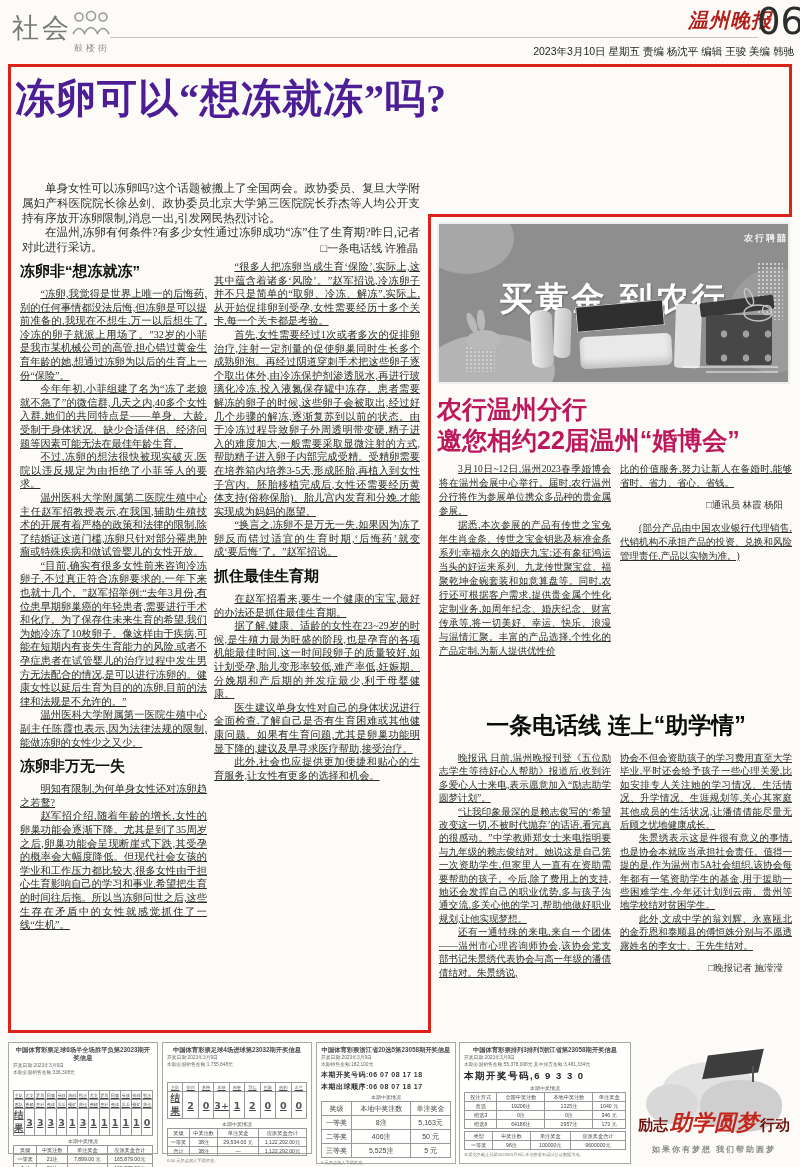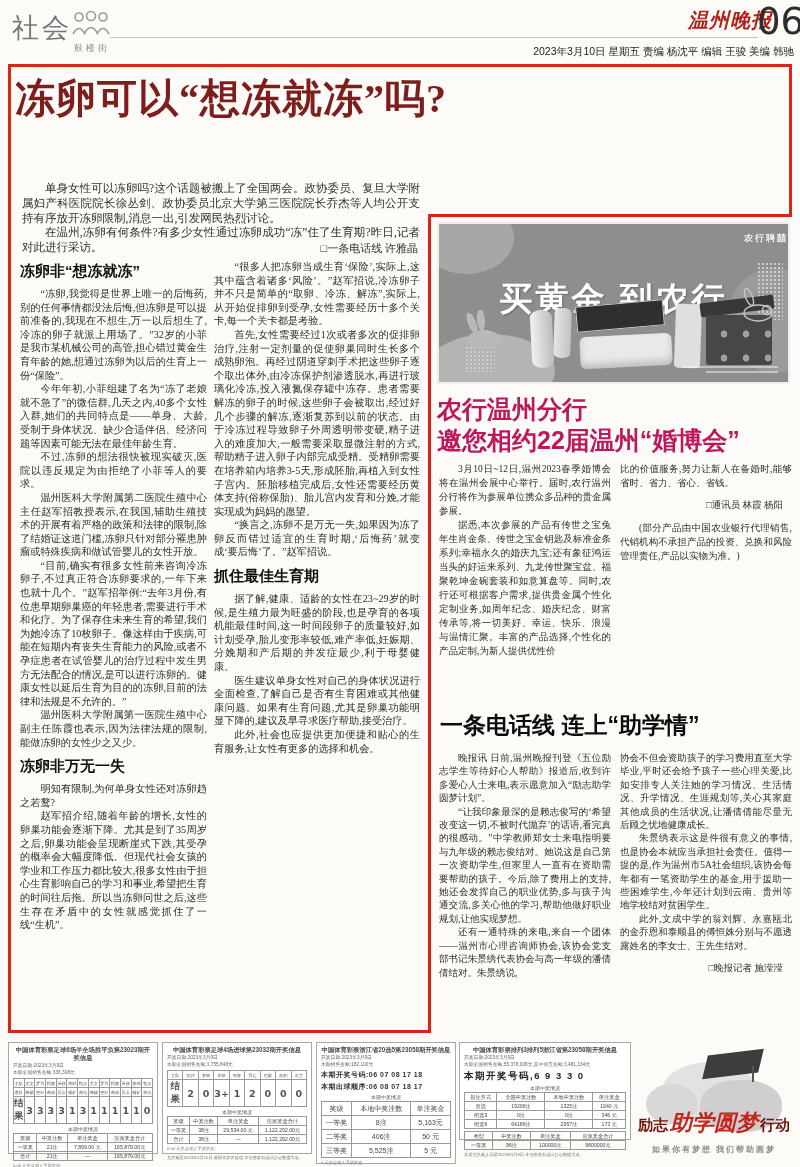--- a/index.html
+++ b/index.html
@@ -14,29 +14,29 @@
   .header-rule{left:110px;top:37px;width:648px;height:1px;background:#c4c4c4;}
   .masthead{left:688px;top:7px;font-family:"DejaVu Serif",serif;font-style:italic;font-weight:bold;
             font-size:20px;color:#b2211b;letter-spacing:1px;}
   .page-num{left:757px;top:0;font-family:"DejaVu Sans",sans-serif;font-size:37px;color:#2d2d2d;}
   .dateline{right:6px;top:45px;font-family:"Liberation Sans",sans-serif;font-size:10.5px;color:#1e1e1e;}
 
   
   .rb{background:#dc2318;}
 
   
-  .headline{left:15px;top:71px;width:770px;font-size:40px;font-weight:bold;color:#7f1d1d;letter-spacing:1px;}
+  .headline{left:15px;top:71px;width:770px;font-size:40px;font-weight:bold;color:#4c1d95;letter-spacing:1px;}
   .subtitle{left:15px;top:127px;width:770px;font-size:20.5px;font-weight:600;color:#1a1a1a;}
   .lead{left:22px;top:181px;width:398px;height:76px;font-size:11.5px;line-height:14.8px;}
   .lead p{margin:0;text-indent:2em;text-align:justify;}
   .lead-byline{position:absolute;right:2px;bottom:1px;font-size:11px;}
   .newscol{overflow:hidden;}
   .col1{left:20px;top:260px;width:187px;height:766px;}
   .col2{left:214px;top:260px;width:206px;height:766px;}
-  .para{margin:0;font-size:10.2px;line-height:13.6px;text-align:justify;text-indent:2em;color:#2c2c2c;}
+  .para{margin:0;font-size:10.2px;line-height:13.6px;text-align:justify;text-indent:2em;color:#2c2c2c;text-decoration:underline;}
   .cont{text-indent:0;}
   .col-heading{font-family:"Liberation Sans",sans-serif;font-weight:bold;font-size:15px;color:#0f0f0f;margin:8px 0 6px;}
   .newscol .col-heading:first-child{margin-top:2px;}
   .byline{margin:9px;text-align:right;}
 
   
   .ad{left:437px;top:222px;width:353px;height:162px;background:#8e8e8e;overflow:hidden;border:2px solid #efefef;box-sizing:border-box;}
   .ad .blob{position:absolute;border-radius:50%;}
   .ad-tag{position:absolute;top:8px;width:100%;text-align:right;font-family:"Liberation Sans",sans-serif;
           font-size:9px;font-weight:bold;color:#f2f2f2;letter-spacing:2px;}
@@ -48,32 +48,32 @@
 
   
   .bank-title{left:437px;top:394px;width:356px;font-family:"Liberation Sans",sans-serif;font-weight:bold;
               font-size:25px;line-height:31px;color:#be185d;}
   .smallcol{overflow:hidden;}
   .smallcol p{font-size:9.5px;}
   .bank-col1{left:439px;top:462px;width:172px;height:246px;}
   .bank-col2{left:620px;top:462px;width:172px;height:246px;}
   .bank-col1 .para,.bank-col2 .para{font-size:9.5px;line-height:14px;}
   .aid-title{left:440px;top:710px;width:352px;font-family:"Liberation Sans",sans-serif;font-weight:bold;
-             font-size:23px;color:#0b0b0b;}
+             font-size:23px;color:#0b0b0b;text-align:center;}
   .aid-col1{left:439px;top:752px;width:172px;height:264px;}
   .aid-col2{left:620px;top:752px;width:172px;height:264px;}
   .aid-col1 .para,.aid-col2 .para{font-size:9.5px;line-height:13.4px;}
   .smallcol .byline{font-size:9.5px;}
 
   
   .lot-box{position:absolute;top:1042px;background:#fffffe;border:1px solid #a8a8a8;box-sizing:border-box;
            padding:3px 4px;font-family:"Liberation Sans",sans-serif;color:#444;}
   .lot-title{font-size:6.3px;font-weight:bold;text-align:center;color:#4a4a4a;line-height:1.25;}
   .lot-meta{font-size:4.8px;color:#666;line-height:1.5;}
-  .mini-grid{width:100%;border-collapse:collapse;margin-top:2px;table-layout:fixed;}
+  .mini-grid{width:100%;border-collapse:collapse;margin-top:14px;table-layout:fixed;text-decoration:underline;}
   .mini-grid td{border:0.5px solid #999;font-size:4.2px;color:#555;text-align:center;padding:0;height:8px;overflow:hidden;}
   .mini-grid tbody tr:last-child td{font-size:9.5px;font-weight:bold;height:12px;font-family:"DejaVu Sans",sans-serif;}
   .situation{font-size:5px;text-align:center;color:#555;margin:2px 0 1px;}
   .prize{width:100%;border-collapse:collapse;}
   .prize th,.prize td{border:0.5px solid #999;font-size:5.2px;font-weight:normal;color:#444;text-align:center;padding:0.5px 0;}
   .prize-lg th,.prize-lg td{font-size:7px;padding:1.5px 0;}
   .draw-line{font-size:7px;font-weight:bold;color:#333;margin-top:2px;letter-spacing:0.5px;}
   .draw-line-lg{font-size:9.5px;font-weight:bold;color:#222;margin-top:2px;letter-spacing:1.5px;}
   .notes{font-size:4.2px;color:#777;line-height:1.5;margin-top:2px;}
 
@@ -133,20 +133,21 @@
       <p class="para">温州医科大学附属第一医院生殖中心副主任陈霞也表示,因为法律法规的限制,能做冻卵的女性少之又少。</p>
       <div class="col-heading">冻卵非万无一失</div>
       <p class="para">明知有限制,为何单身女性还对冻卵趋之若鹜?</p>
       <p class="para">赵军招介绍,随着年龄的增长,女性的卵巢功能会逐渐下降。尤其是到了35周岁之后,卵巢功能会呈现断崖式下跌,其受孕的概率会大幅度降低。但现代社会女孩的学业和工作压力都比较大,很多女性由于担心生育影响自己的学习和事业,希望把生育的时间往后拖。所以当冻卵问世之后,这些生存在矛盾中的女性就感觉抓住了一线“生机”。</p>
     </div>
   <div class="abs newscol col2">
       <p class="para">“很多人把冻卵当成生育‘保险’,实际上,这其中蕴含着诸多‘风险’。”赵军招说,冷冻卵子并不只是简单的“取卵、冷冻、解冻”,实际上,从开始促排卵到受孕,女性需要经历十多个关卡,每一个关卡都是考验。</p>
       <p class="para">首先,女性需要经过1次或者多次的促排卵治疗,注射一定剂量的促使卵巢同时生长多个成熟卵泡。再经过阴道穿刺手术把这些卵子逐个取出体外,由冷冻保护剂渗透脱水,再进行玻璃化冷冻,投入液氮保存罐中冻存。患者需要解冻的卵子的时候,这些卵子会被取出,经过好几个步骤的解冻,逐渐复苏到以前的状态。由于冷冻过程导致卵子外周透明带变硬,精子进入的难度加大,一般需要采取显微注射的方式,帮助精子进入卵子内部完成受精。受精卵需要在培养箱内培养3-5天,形成胚胎,再植入到女性子宫内。胚胎移植完成后,女性还需要经历黄体支持(俗称保胎)、胎儿宫内发育和分娩,才能实现成为妈妈的愿望。</p>
       <p class="para">“换言之,冻卵不是万无一失,如果因为冻了卵反而错过适宜的生育时期,‘后悔药’就变成‘要后悔’了。”赵军招说。</p>
       <div class="col-heading">抓住最佳生育期</div>
+      <p class="para">在赵军招看来,要生一个健康的宝宝,最好的办法还是抓住最佳生育期。</p>
       <p class="para">据了解,健康、适龄的女性在23~29岁的时候,是生殖力最为旺盛的阶段,也是孕育的各项机能最佳时间,这一时间段卵子的质量较好,如计划受孕,胎儿变形率较低,难产率低,妊娠期、分娩期和产后期的并发症最少,利于母婴健康。</p>
       <p class="para">医生建议单身女性对自己的身体状况进行全面检查,了解自己是否有生育困难或其他健康问题。如果有生育问题,尤其是卵巢功能明显下降的,建议及早寻求医疗帮助,接受治疗。</p>
       <p class="para">此外,社会也应提供更加便捷和贴心的生育服务,让女性有更多的选择和机会。</p>
     </div>
 
   <div class="abs ad">
     <div class="blob" style="left:-20px;top:-22px;width:95px;height:72px;background:#a7a7a7"></div>
     <div class="blob" style="left:-14px;bottom:-26px;width:130px;height:74px;background:#b4b4b4"></div>
     <div class="blob" style="right:-34px;top:44px;width:95px;height:105px;background:#9b9b9b"></div>
     <div class="ad-dots" style="right:5px;top:38px;width:26px;height:58px"></div>
@@ -379,21 +380,21 @@
             <td>三等奖</td>
             <td>5,525注</td>
             <td>5 元</td>
           </tr>
         </tbody>
     </table>
     <div class="notes">0 元奖金滚入下期奖池。</div>
 
   </div>
 
-  <div class="lot-box" style="left:459px;width:172px;height:98px">
+  <div class="lot-box" style="left:459px;width:172px;height:122px">
     <div class="lot-title">中国体育彩票排列3排列5浙江省第23058期开奖信息</div>
     <div class="lot-meta">开奖日期:2023年3月9日</div>
     <div class="lot-meta">本期全国销售金额:55,378,008元 其中排五金额:3,481,334元</div>
     <div class="draw-line-lg">本期开奖号码,6 9 3 3 0</div>
     <div class="situation">本期中奖情况</div>
     <table class="prize">
       <thead>
           <tr>
             <th>投注方式</th>
             <th>全国中奖注数</th>

